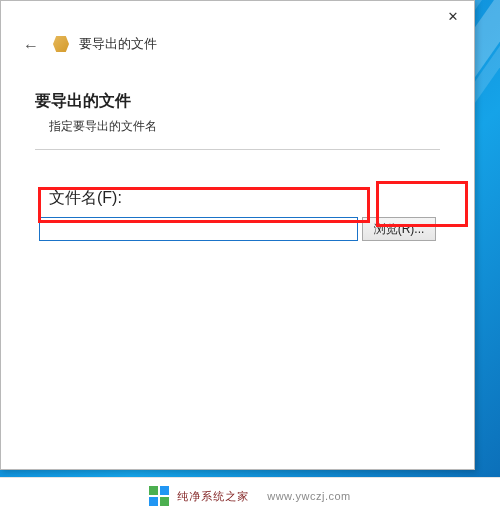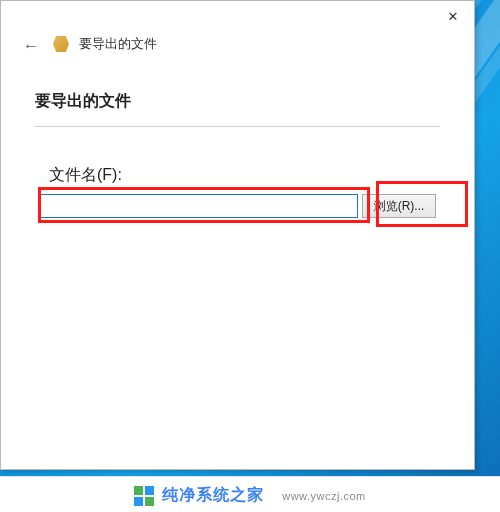--- a/index.html
+++ b/index.html
@@ -83,21 +83,21 @@
     border-top: 1px solid #e5e5e5;
   }
   .wm-logo {
     width: 20px; height: 20px; display: grid;
     grid-template-columns: 9px 9px; grid-template-rows: 9px 9px; gap: 2px;
   }
   .wm-logo span:nth-child(1){background:#4caf50;}
   .wm-logo span:nth-child(2){background:#2196f3;}
   .wm-logo span:nth-child(3){background:#2196f3;}
   .wm-logo span:nth-child(4){background:#4caf50;}
-  .wm-text { font-size: 16px; color: #3b82f6; font-weight: 700; letter-spacing: 1px;}
+  .wm-text { font-size: 11px; color: #7f1d1d; font-weight: 400; letter-spacing: 1px;}
   .wm-url  { font-size: 11px; color: #8a8a8a; margin-left: 10px; letter-spacing: 0.5px;}
 </style>
 </head>
 <body>
 
 <div class="desktop">
   <div class="light-beam lb1"></div>
   <div class="light-beam lb2"></div>
   <div class="light-beam lb3"></div>
   <div class="win-icon">
@@ -113,20 +113,21 @@
     </div>
 
     <div class="header-row">
       <span class="back-arrow">←</span>
       <span class="wiz-icon"></span>
       <span class="wiz-title">要导出的文件</span>
     </div>
 
     <div class="body-area">
       <div class="section-title">要导出的文件</div>
+      <div class="section-sub">指定要导出的文件名</div>
       <hr class="hr">
 
       <div class="field-block">
         <div class="field-label">文件名(F):</div>
         <div class="file-row">
           <input class="file-input" type="text" value="" style="">
           <div class="browse-btn">浏览(R)...</div>
         </div>
       </div>
     </div>

